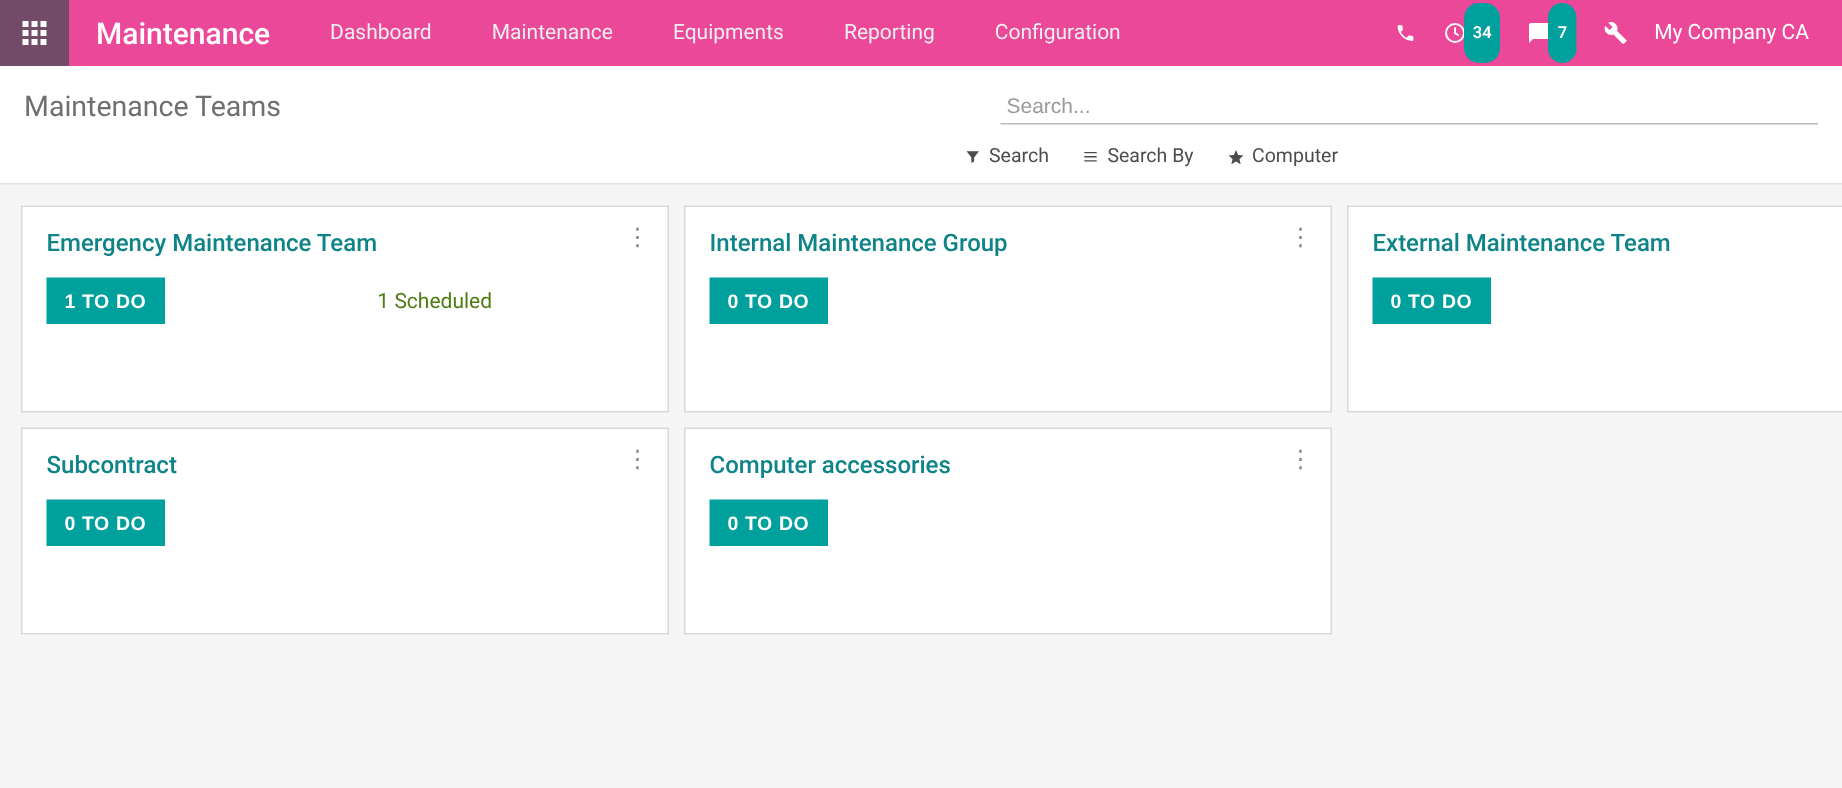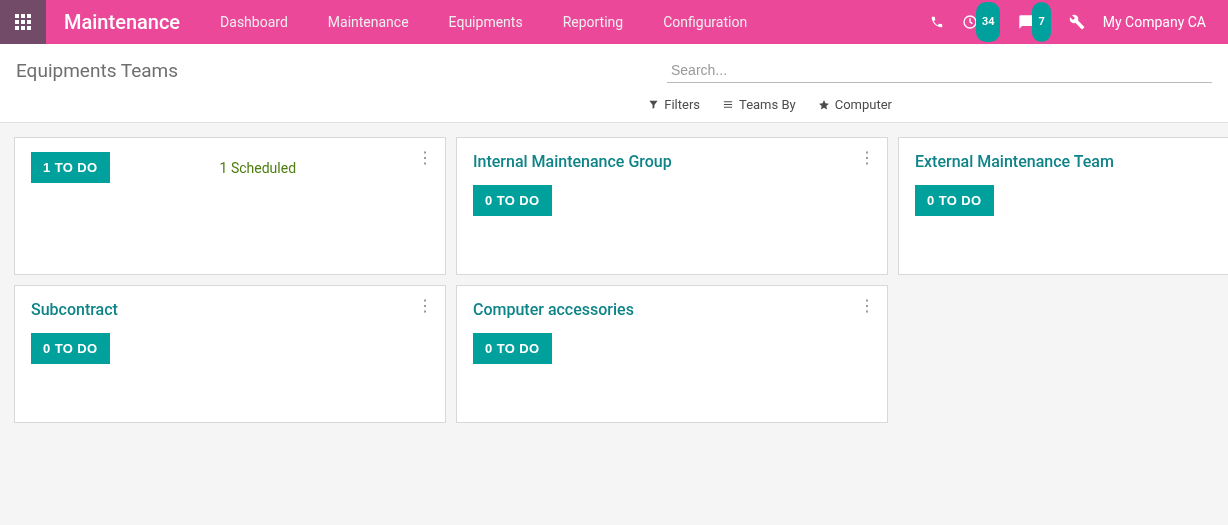--- a/index.html
+++ b/index.html
@@ -155,21 +155,21 @@
       right: 12px;
       color: #888;
       cursor: pointer;
       font-size: 16px;
       line-height: 1;
       letter-spacing: 0;
     }
     .card-body {
       display: flex;
       align-items: center;
-      gap: 68px;
+      gap: 100px;
     }
     .todo-btn {
       background: #00a09d;
       color: #fff;
       border: none;
       padding: 8px 12px;
       font-size: 13px;
       font-weight: 700;
       cursor: pointer;
       letter-spacing: 0.4px;
@@ -229,51 +229,52 @@
       <svg width="16" height="16" viewBox="0 0 24 24" fill="#fff">
           <path d="M22.7 19l-9.1-9.1c.9-2.3.4-5-1.5-6.9-2-2-5-2.4-7.4-1.3L9 6 6 9 1.7 4.7C.6 7.1 1 10.1 3 12.1c1.9 1.9 4.6 2.4 6.9 1.5l9.1 9.1c.4.4 1 .4 1.4 0l2.3-2.3c.5-.4.5-1.1 0-1.4z"></path>
         </svg>
     </span>
     <span class="sys-item">My Company CA</span>
   </div>
 </div>
 
 <div class="control-panel">
   <div class="cp-row1">
-    <div class="breadcrumb">Equipments Teams</div>
+    <div class="breadcrumb">Maintenance Teams</div>
     <div class="search-wrap">
       <input class="search-input" type="text" placeholder="Search..." style="">
     </div>
   </div>
   <div class="cp-row2">
     <span class="filter-item">
       <svg width="11" height="11" viewBox="0 0 24 24" fill="#4c4c4c">
           <path d="M3 4h18l-7 9v6l-4 2v-8L3 4z"></path>
         </svg>
-      <span>Filters</span>
+      <span>Search</span>
     </span>
     <span class="filter-item">
       <svg width="12" height="11" viewBox="0 0 24 24" fill="#4c4c4c">
           <path d="M3 5h18v2H3V5zm0 6h18v2H3v-2zm0 6h18v2H3v-2z"></path>
         </svg>
-      <span>Teams By</span>
+      <span>Search By</span>
     </span>
     <span class="filter-item">
       <svg width="12" height="12" viewBox="0 0 24 24" fill="#4c4c4c">
           <path d="M12 17.3l6.2 3.7-1.6-7 5.4-4.7-7.1-.6L12 2 9.1 8.7 2 9.3l5.4 4.7-1.6 7z"></path>
         </svg>
       <span>Computer</span>
     </span>
   </div>
 </div>
 
 <div class="board">
 
   <div class="card">
     <div class="card-kebab">⋮</div>
+    <div class="card-title">Emergency Maintenance Team</div>
     <div class="card-body">
       <button class="todo-btn">1 TO DO</button>
       <span class="scheduled">1 Scheduled</span>
     </div>
   </div>
 
   <div class="card">
     <div class="card-kebab">⋮</div>
     <div class="card-title">Internal Maintenance Group</div>
     <div class="card-body">

